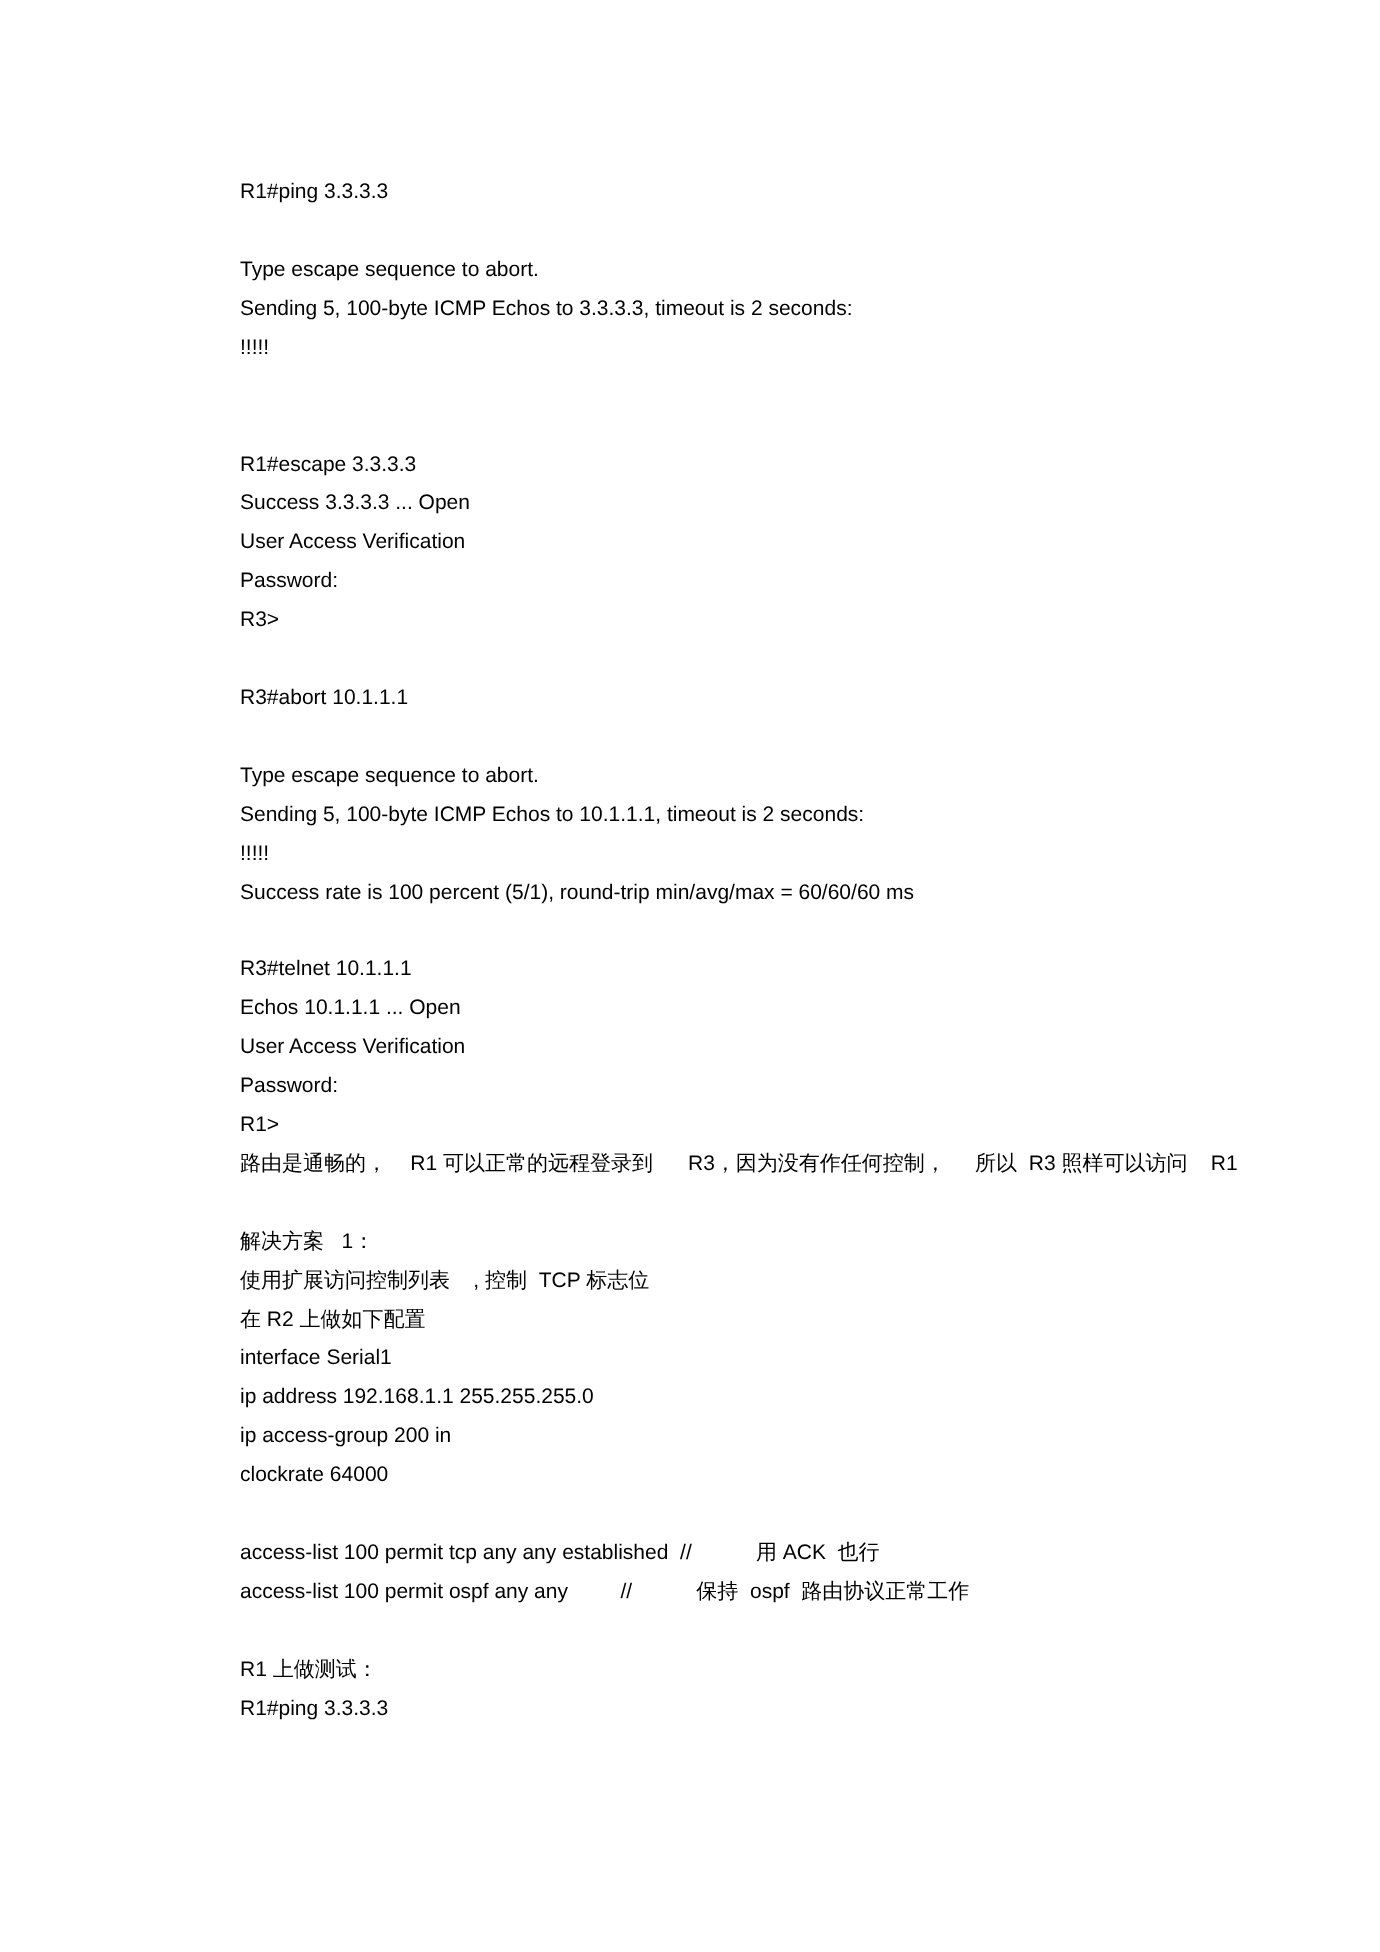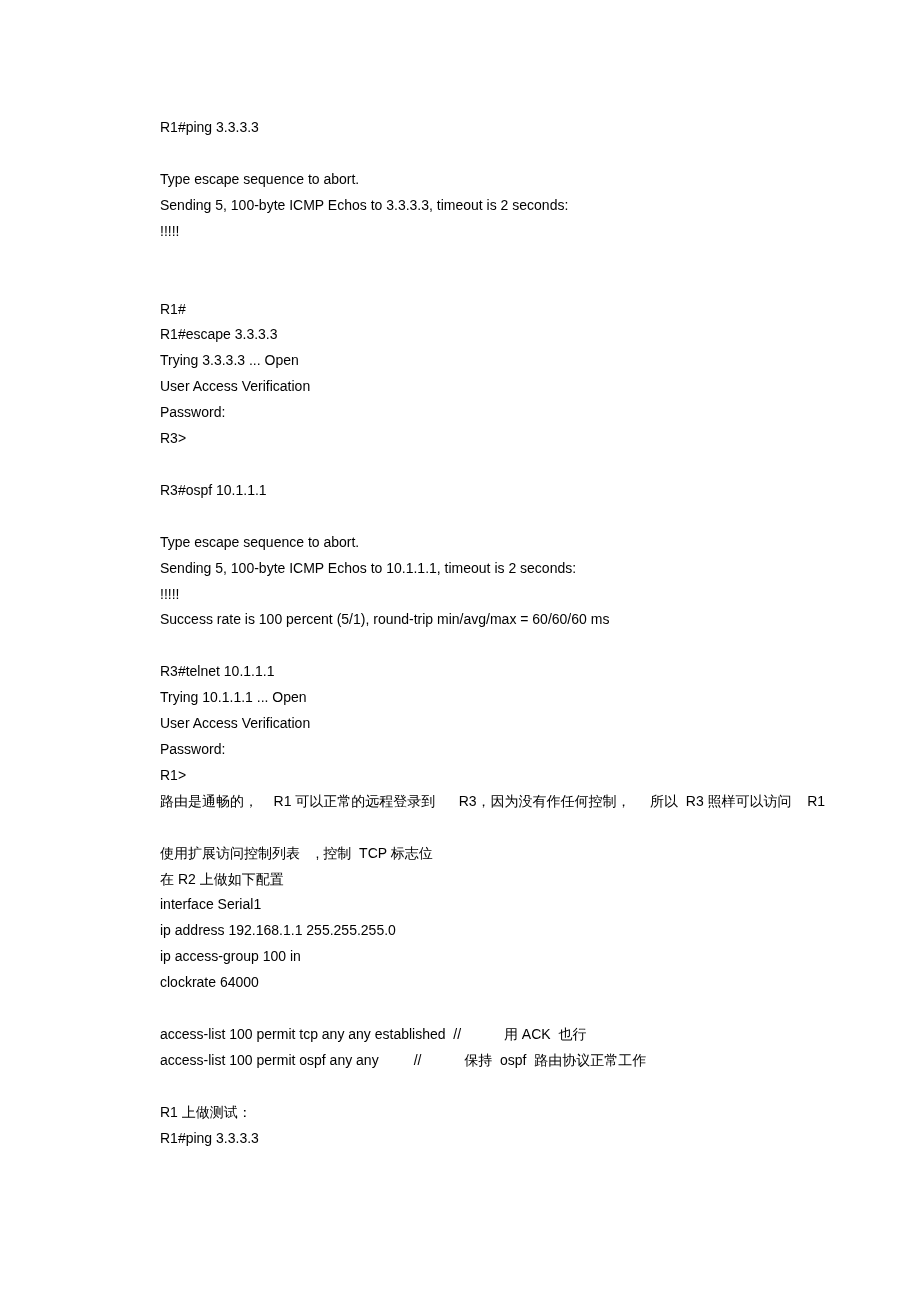--- a/index.html
+++ b/index.html
@@ -27,46 +27,46 @@
 
 <div class="page">
   <div id="content">
       <div class="line">R1#ping 3.3.3.3</div>
       <div class="blank"></div>
       <div class="line">Type escape sequence to abort.</div>
       <div class="line">Sending 5, 100-byte ICMP Echos to 3.3.3.3, timeout is 2 seconds:</div>
       <div class="line">!!!!!</div>
       <div class="blank"></div>
       <div class="blank"></div>
-      <div class="line">R1#</div>
       <div class="line">R1#escape 3.3.3.3</div>
-      <div class="line">Trying 3.3.3.3 ... Open</div>
+      <div class="line">Success 3.3.3.3 ... Open</div>
       <div class="line">User Access Verification</div>
       <div class="line">Password:</div>
       <div class="line">R3&gt;</div>
       <div class="blank"></div>
-      <div class="line">R3#ospf 10.1.1.1</div>
+      <div class="line">R3#abort 10.1.1.1</div>
       <div class="blank"></div>
       <div class="line">Type escape sequence to abort.</div>
       <div class="line">Sending 5, 100-byte ICMP Echos to 10.1.1.1, timeout is 2 seconds:</div>
       <div class="line">!!!!!</div>
       <div class="line">Success rate is 100 percent (5/1), round-trip min/avg/max = 60/60/60 ms</div>
       <div class="blank"></div>
       <div class="line">R3#telnet 10.1.1.1</div>
-      <div class="line">Trying 10.1.1.1 ... Open</div>
+      <div class="line">Echos 10.1.1.1 ... Open</div>
       <div class="line">User Access Verification</div>
       <div class="line">Password:</div>
       <div class="line">R1&gt;</div>
       <div class="line">路由是通畅的，    R1 可以正常的远程登录到      R3，因为没有作任何控制，     所以  R3 照样可以访问    R1</div>
       <div class="blank"></div>
+      <div class="line">解决方案   1：</div>
       <div class="line">使用扩展访问控制列表    , 控制  TCP 标志位</div>
       <div class="line">在 R2 上做如下配置</div>
       <div class="line">interface Serial1</div>
       <div class="line">ip address 192.168.1.1 255.255.255.0</div>
-      <div class="line">ip access-group 100 in</div>
+      <div class="line">ip access-group 200 in</div>
       <div class="line">clockrate 64000</div>
       <div class="blank"></div>
       <div class="line">access-list 100 permit tcp any any established  //           用 ACK  也行</div>
       <div class="line">access-list 100 permit ospf any any         //           保持  ospf  路由协议正常工作</div>
       <div class="blank"></div>
       <div class="line">R1 上做测试：</div>
       <div class="line">R1#ping 3.3.3.3</div>
     </div>
 </div>
 

